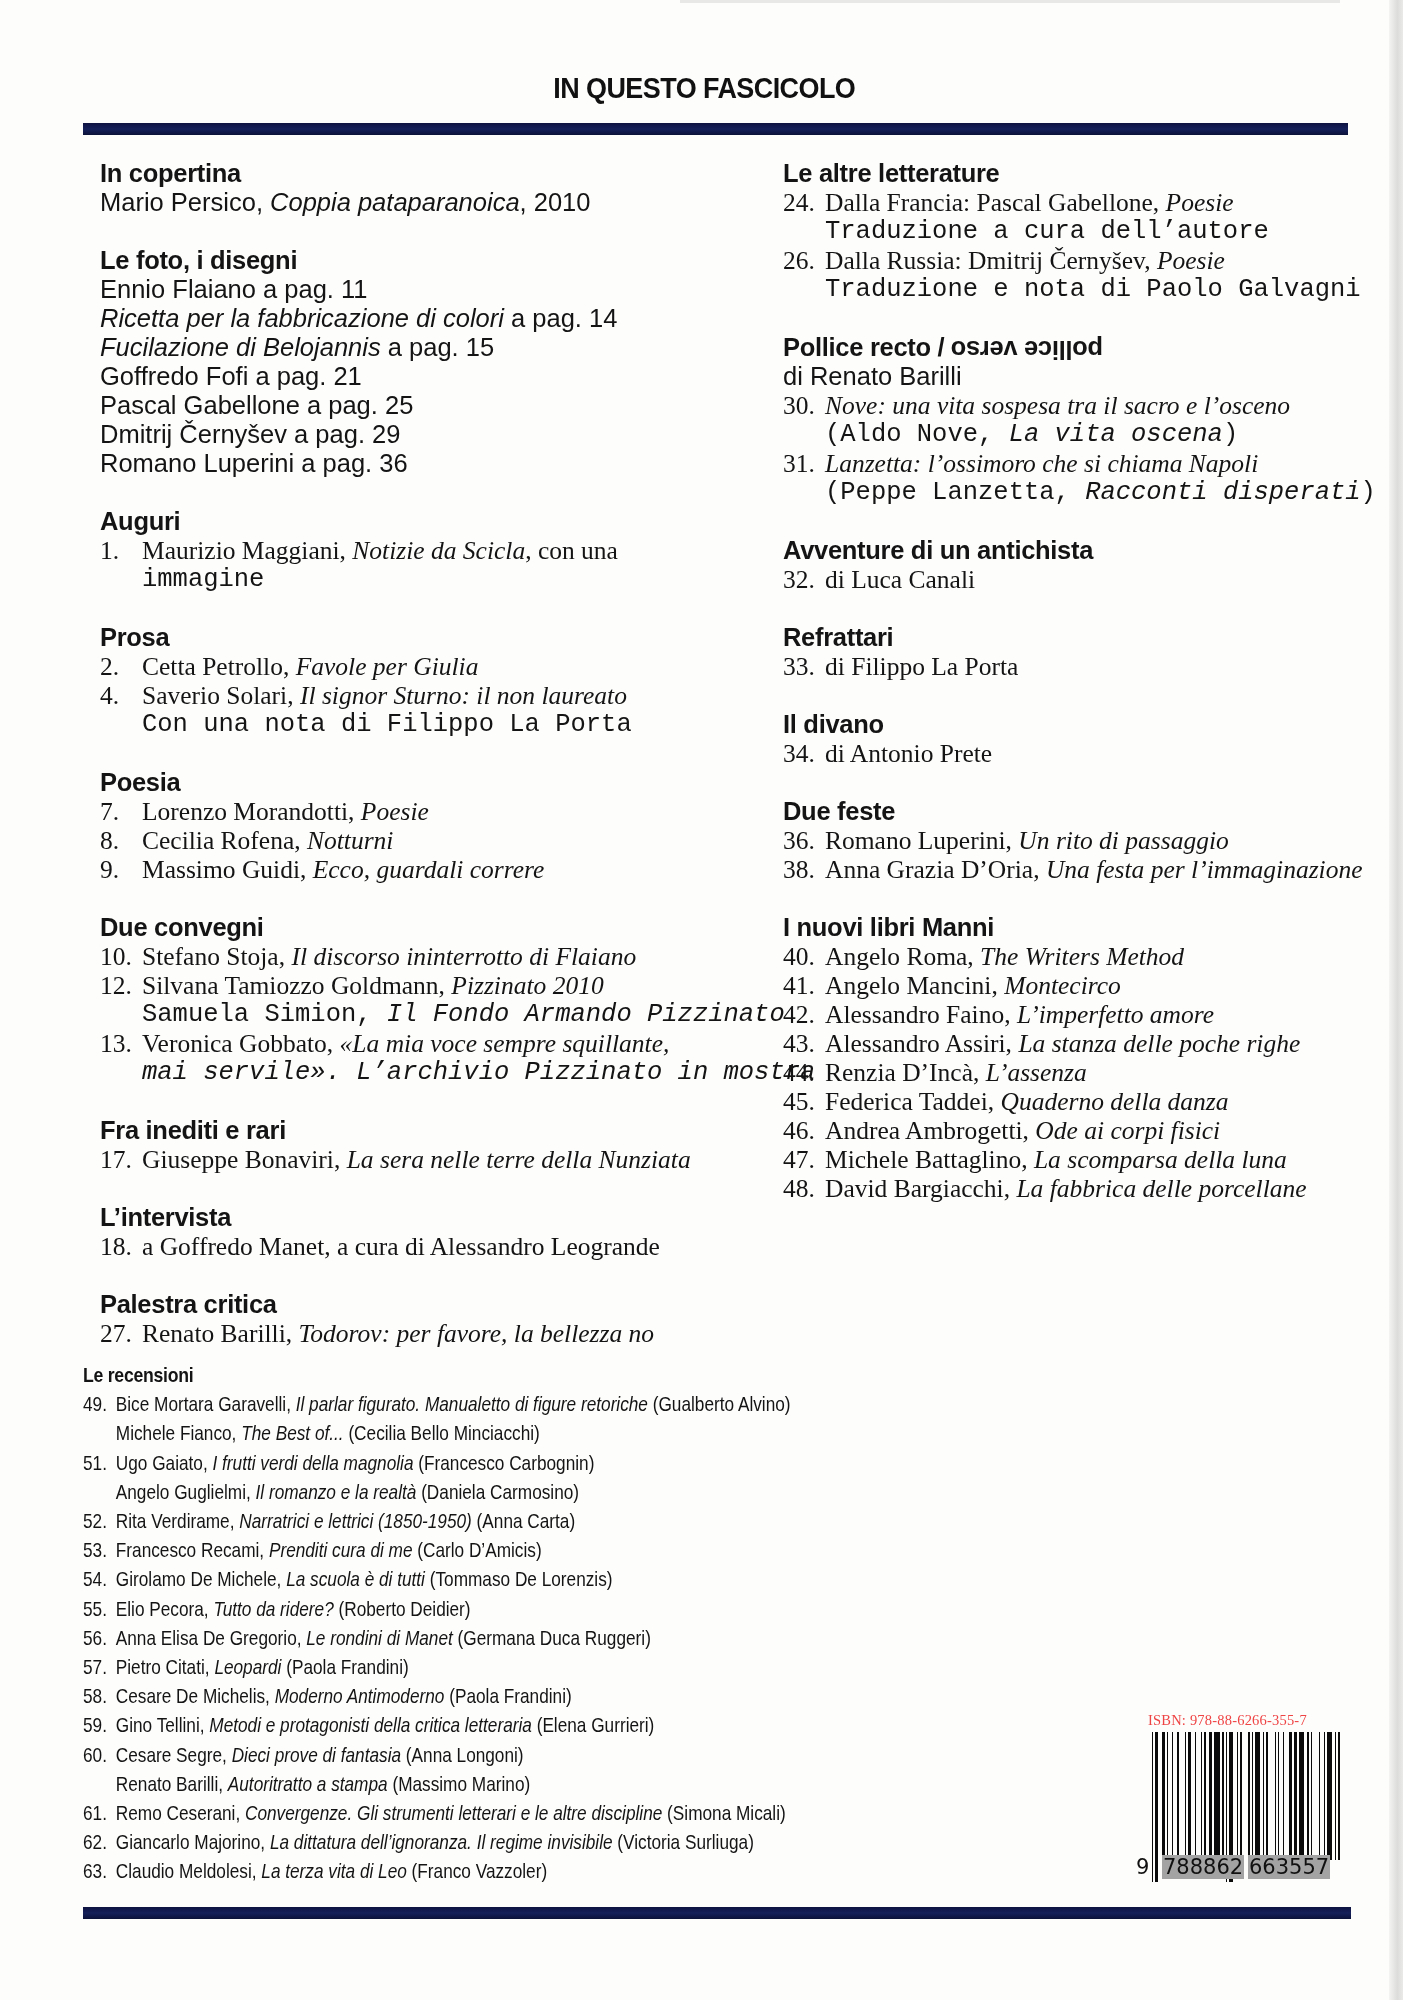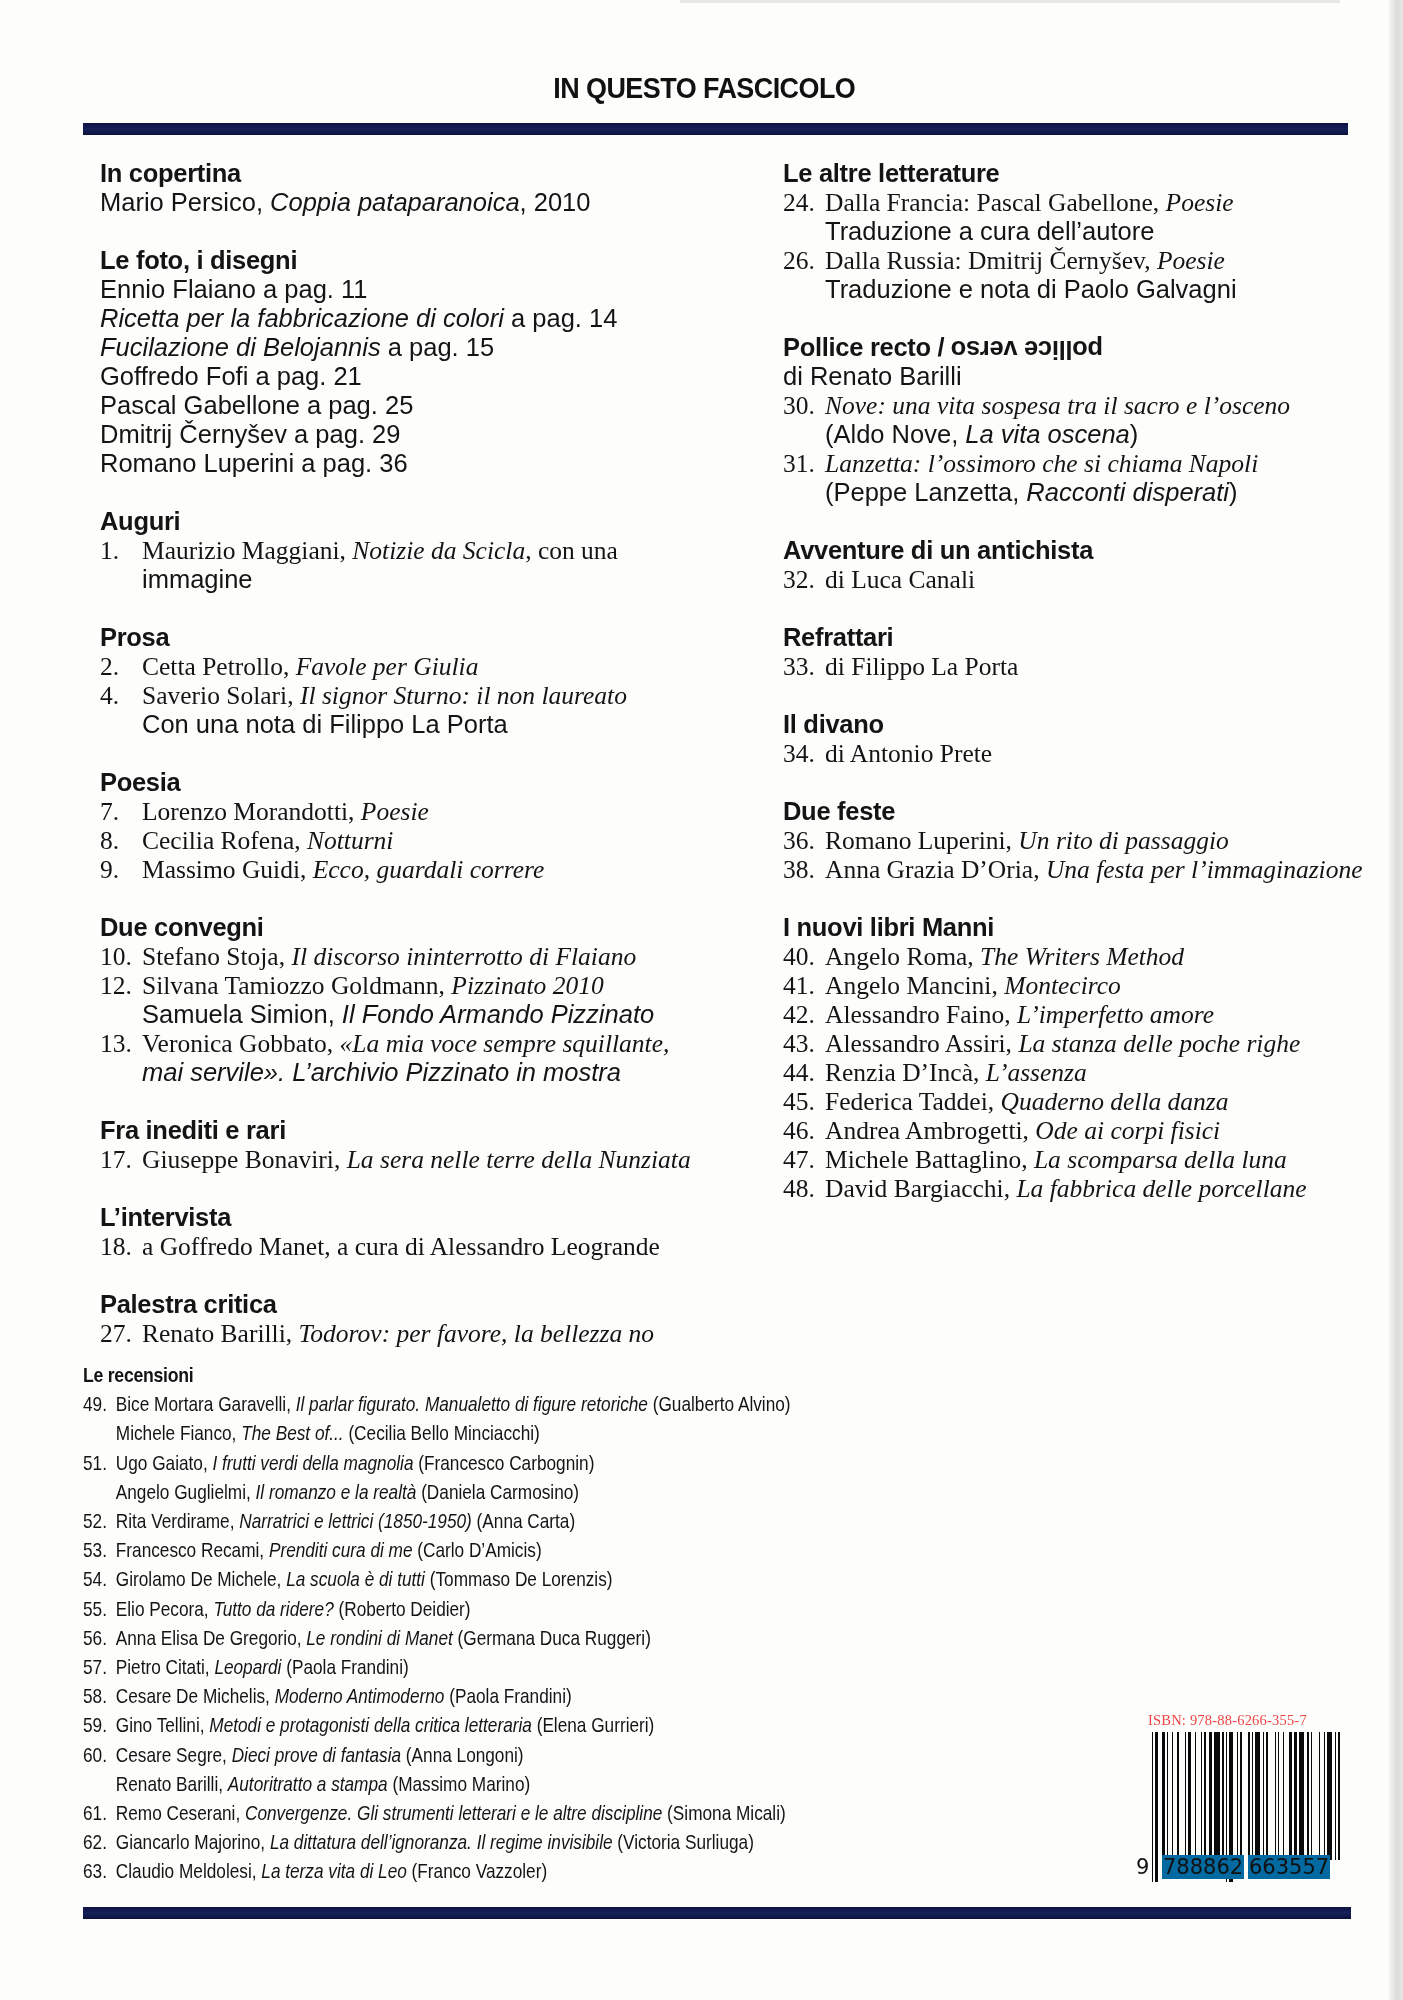--- a/index.html
+++ b/index.html
@@ -31,36 +31,36 @@
   .rule.bottom { top: 1907px; height: 12px; width: 1268px; }
 
   .col { position: absolute; font-size: 25.5px; line-height: 29px; margin-left: 15px; }
   .col.left { left: 85px; top: 159px; width: 660px; }
   .col.right { left: 768px; top: 159px; width: 600px; }
   .section { margin-bottom: 29px; }
   .heading { font-weight: bold; letter-spacing: -0.3px; }
   .line { white-space: nowrap; }
   .entry { position: relative; padding-left: 42px; white-space: nowrap; font-family: Liberation Serif, serif; }
   .entry .num { position: absolute; left: 0; top: 0; }
-  .cont { padding-left: 42px; white-space: nowrap; }
+  .cont { padding-left: 42px; white-space: nowrap; font-family: Liberation Mono, monospace; }
   i { font-style: italic; }
   .flip { display: inline-block; transform: rotate(180deg); font-weight: bold; position: relative; top: 2px; }
 
   .recensioni { position: absolute; left: 83px; top: 1360px; width: 1050px; font-size: 21px; line-height: 29.2px; }
   .recensioni .rline { white-space: nowrap; transform: scaleX(0.82); transform-origin: left; position: relative; }
   .recensioni .rline .rnum { display: inline-block; width: 40px; }
   .recensioni .rline.cont2 { padding-left: 40px; }
   .recensioni .heading { transform: scaleX(0.84); transform-origin: left; }
 
   .barcode-box { position: absolute; left: 1148px; top: 1712px; width: 200px; height: 185px; }
   .isbn-label { font-family: "Liberation Serif", "DejaVu Serif", serif; font-size: 14.5px; white-space: nowrap; letter-spacing: 0.2px; color: #ef4444; }
   .bars { position: absolute; left: 4px; top: 20px; width: 188px; height: 150px; }
   .bar { position: absolute; top: 0; background: #0a0a0a; height: 128px; }
   .bar.guard { height: 150px; }
-  .barcode-digits { position: absolute; top: 143px; font-family: "DejaVu Sans", sans-serif; font-size: 21px; color: #111; background: #0369a1; white-space: nowrap; }
+  .barcode-digits { position: absolute; top: 143px; font-family: "DejaVu Sans", sans-serif; font-size: 21px; color: #111; background: #a3a3a3; white-space: nowrap; }
   .d-first { left: -12px; background: transparent; }
   .d-left { left: 14px; padding: 0 1px; }
   .d-right { left: 100px; padding: 0 1px; }
 </style>
 </head>
 <body>
 
 <div class="top-shadow"></div>
 <div class="page-edge"></div>
 

